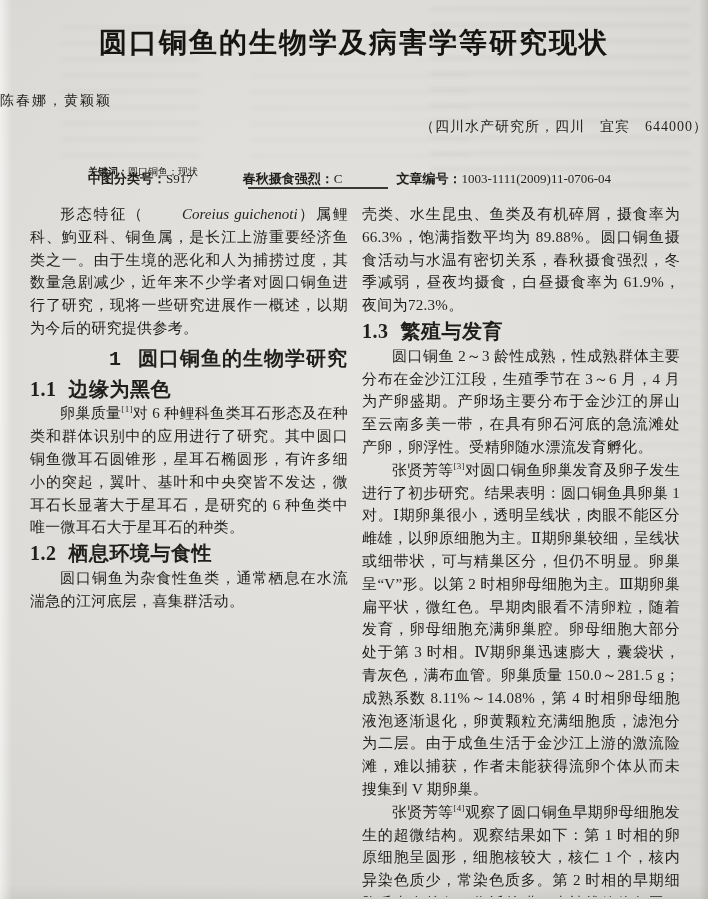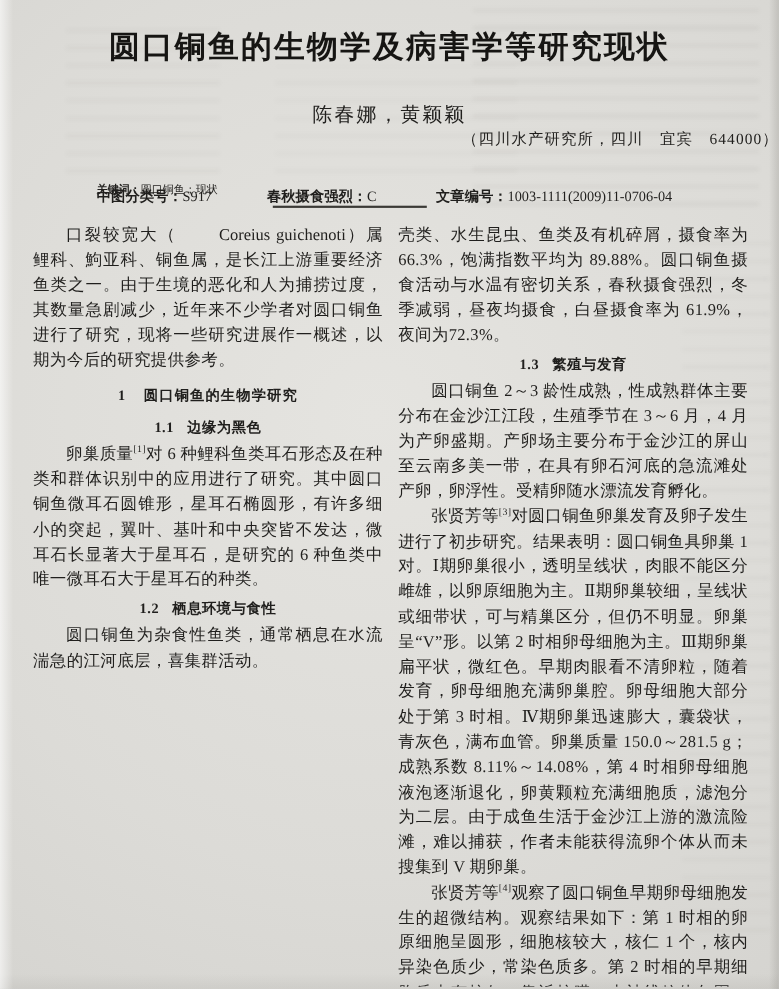--- a/index.html
+++ b/index.html
@@ -25,50 +25,50 @@
   .bleed.b3 { left:620px; top:220px; width:80px; height:640px; opacity:.08; }
   .bleed.b4 { left:250px; top:60px;  width:220px; height:110px; opacity:.07; }
 
   .doc-title {
     position:absolute; top:24px; left:0; width:100%;
     text-align:center; font-size:28px; font-weight:bold; letter-spacing:2px;
     color:#161513;
   }
   .authors {
     position:absolute; top:92px; left:0; width:100%;
-    text-align:center; font-size:18px; letter-spacing:2px;
+    font-size:14px; letter-spacing:2px;
   }
   .affiliation {
     position:absolute; top:118px; left:0; width:100%;
     text-align:right; font-size:14px; letter-spacing:1px;
   }
   .kw-line { position:absolute; top:165px; left:88px; font-size:10px; }
   .meta-line { position:absolute; top:170px; left:88px; font-size:13px; white-space:nowrap; }
   .meta-line .sp1 { display:inline-block; width:50px; }
   .meta-line .sp2 { display:inline-block; width:54px; }
   .label { font-family:"Liberation Sans","DejaVu Sans",sans-serif; font-weight:bold; }
   .rule { position:absolute; top:187px; left:248px; width:140px; height:2px; background:#3a3935; }
 
   .columns {
     position:absolute; top:203px; left:30px; width:650px; height:694px;
     display:flex; gap:14px; overflow:hidden;
   }
   .col { flex:1; font-size:15px; line-height:22.8px; text-align:justify; letter-spacing:.3px; }
   .para { text-indent:2em; }
   .para.noindent { text-indent:0; }
-  .latin { letter-spacing:0;margin-left:38px; }
+  .latin { font-style:italic; letter-spacing:0;margin-left:38px; }
   sup.ref { font-size:9px; line-height:0; }
 
   .sec1 {
-    font-family:Liberation Serif, serif;
-    font-weight:bold; font-size:13px; letter-spacing:1px;
-    margin:9px 0 6px; text-indent:0; text-align:center;
+    font-family:Liberation Mono, monospace;
+    font-weight:bold; font-size:20px; letter-spacing:1px;
+    margin:9px 0 6px; text-indent:0; text-align:right;
   }
   .sec1 .t { margin-left:16px; }
-  .sec2 { font-weight:bold; font-size:13px; margin:3px 0 2px; text-indent:0; text-align:center; letter-spacing:.5px; }
+  .sec2 { font-weight:bold; font-size:20px; margin:3px 0 2px; text-indent:0; text-align:left; letter-spacing:.5px; }
   .sec2 .t { margin-left:12px; }
 </style>
 </head>
 <body>
 
 <div class="page">
 
   <div class="bleed b1"></div>
   <div class="bleed b2"></div>
   <div class="bleed b3"></div>
@@ -80,21 +80,21 @@
 
   <div class="kw-line"><span class="label">关键词：</span><span>圆口铜鱼；现状</span></div>
 
   <div class="meta-line"><span class="label">中图分类号：</span><span>S917</span><span class="sp1"></span><span class="label">春秋摄食强烈：</span><span>C</span><span class="sp2"></span><span class="label">文章编号：</span><span>1003-1111(2009)11-0706-04</span></div>
 
   <div class="rule"></div>
 
   <div class="columns">
 
     <div class="col">
-      <p class="para"><span>口裂较宽大（</span><span class="latin">Coreius guichenoti</span><span>）属鲤科、鮈亚科、铜鱼属，是长江上游重要经济鱼类之一。由于生境的恶化和人为捕捞过度，其数量急剧减少，近年来不少学者对圆口铜鱼进行了研究，现将一些研究进展作一概述，以期为今后的研究提供参考。</span></p>
+      <p class="para"><span>形态特征（</span><span class="latin">Coreius guichenoti</span><span>）属鲤科、鮈亚科、铜鱼属，是长江上游重要经济鱼类之一。由于生境的恶化和人为捕捞过度，其数量急剧减少，近年来不少学者对圆口铜鱼进行了研究，现将一些研究进展作一概述，以期为今后的研究提供参考。</span></p>
 
       <h2 class="sec1"><span>1</span><span class="t">圆口铜鱼的生物学研究</span></h2>
 
       <h3 class="sec2"><span>1.1</span><span class="t">边缘为黑色</span></h3>
 
 
       <p class="para"><span>卵巢质量</span><sup class="ref">[1]</sup><span>对 6 种鲤科鱼类耳石形态及在种类和群体识别中的应用进行了研究。其中圆口铜鱼微耳石圆锥形，星耳石椭圆形，有许多细小的突起，翼叶、基叶和中央突皆不发达，微耳石长显著大于星耳石，是研究的 6 种鱼类中唯一微耳石大于星耳石的种类。</span></p>
 
       <h3 class="sec2"><span>1.2</span><span class="t">栖息环境与食性</span></h3>
 

